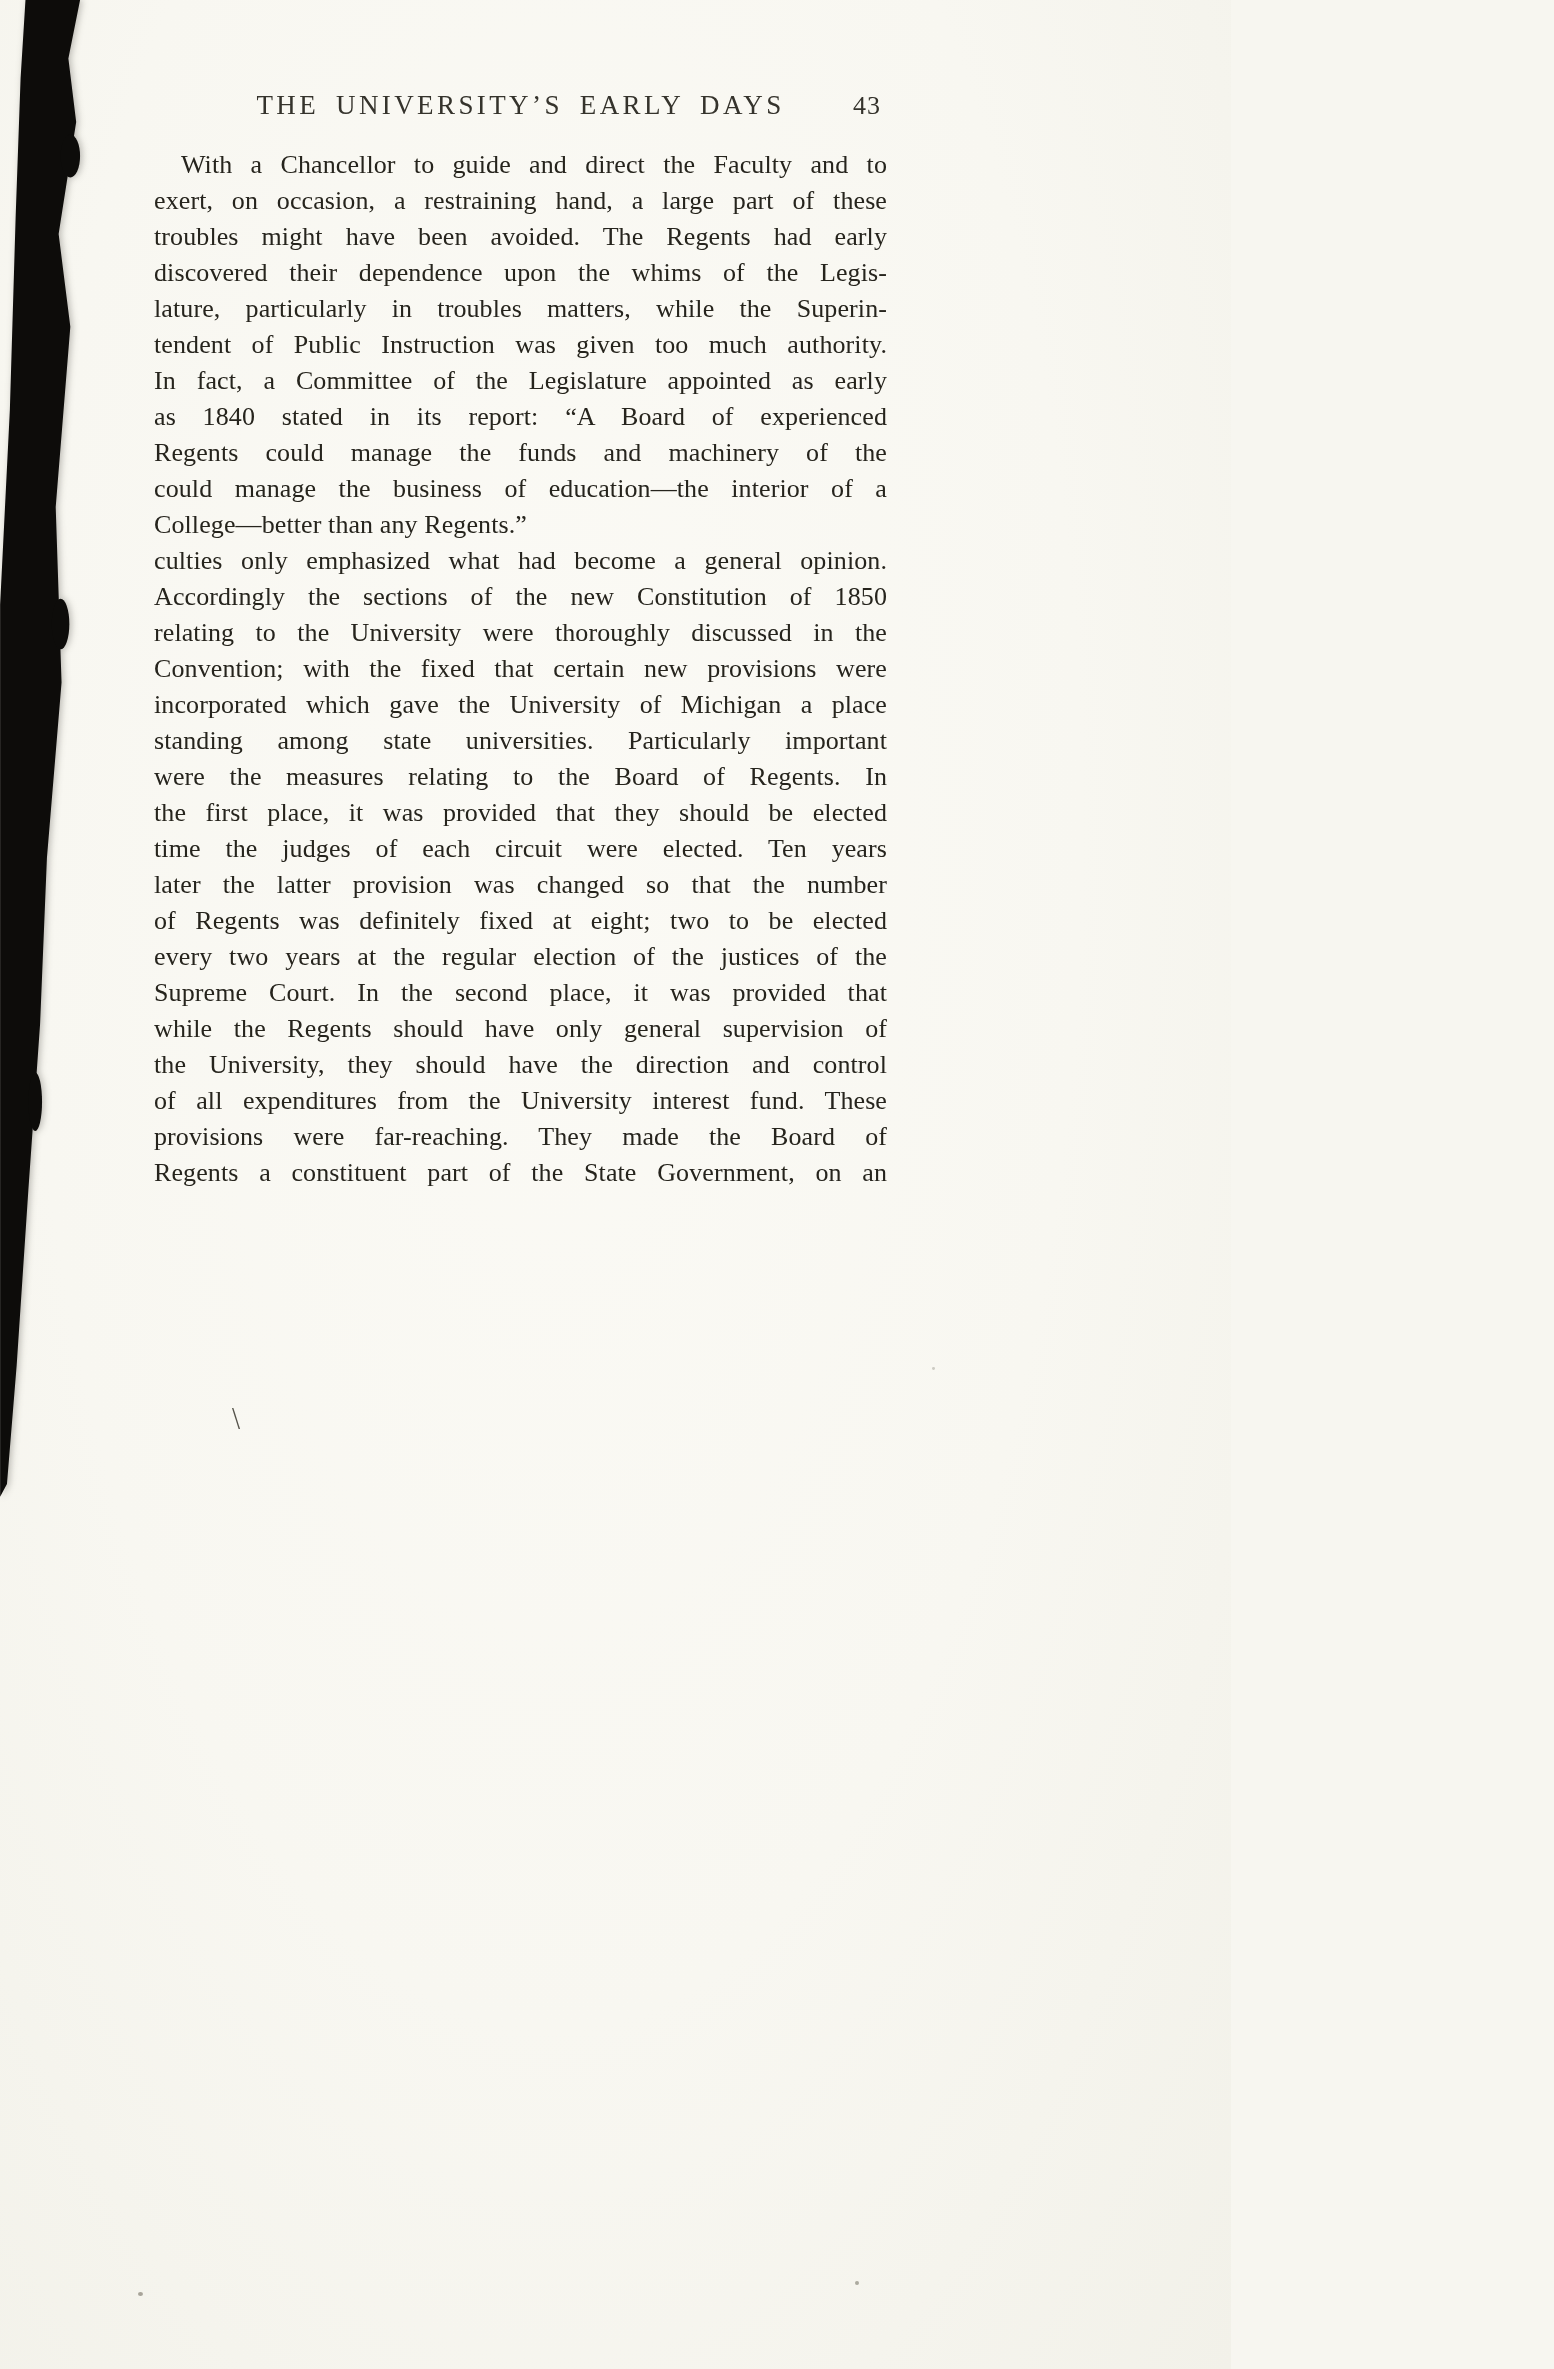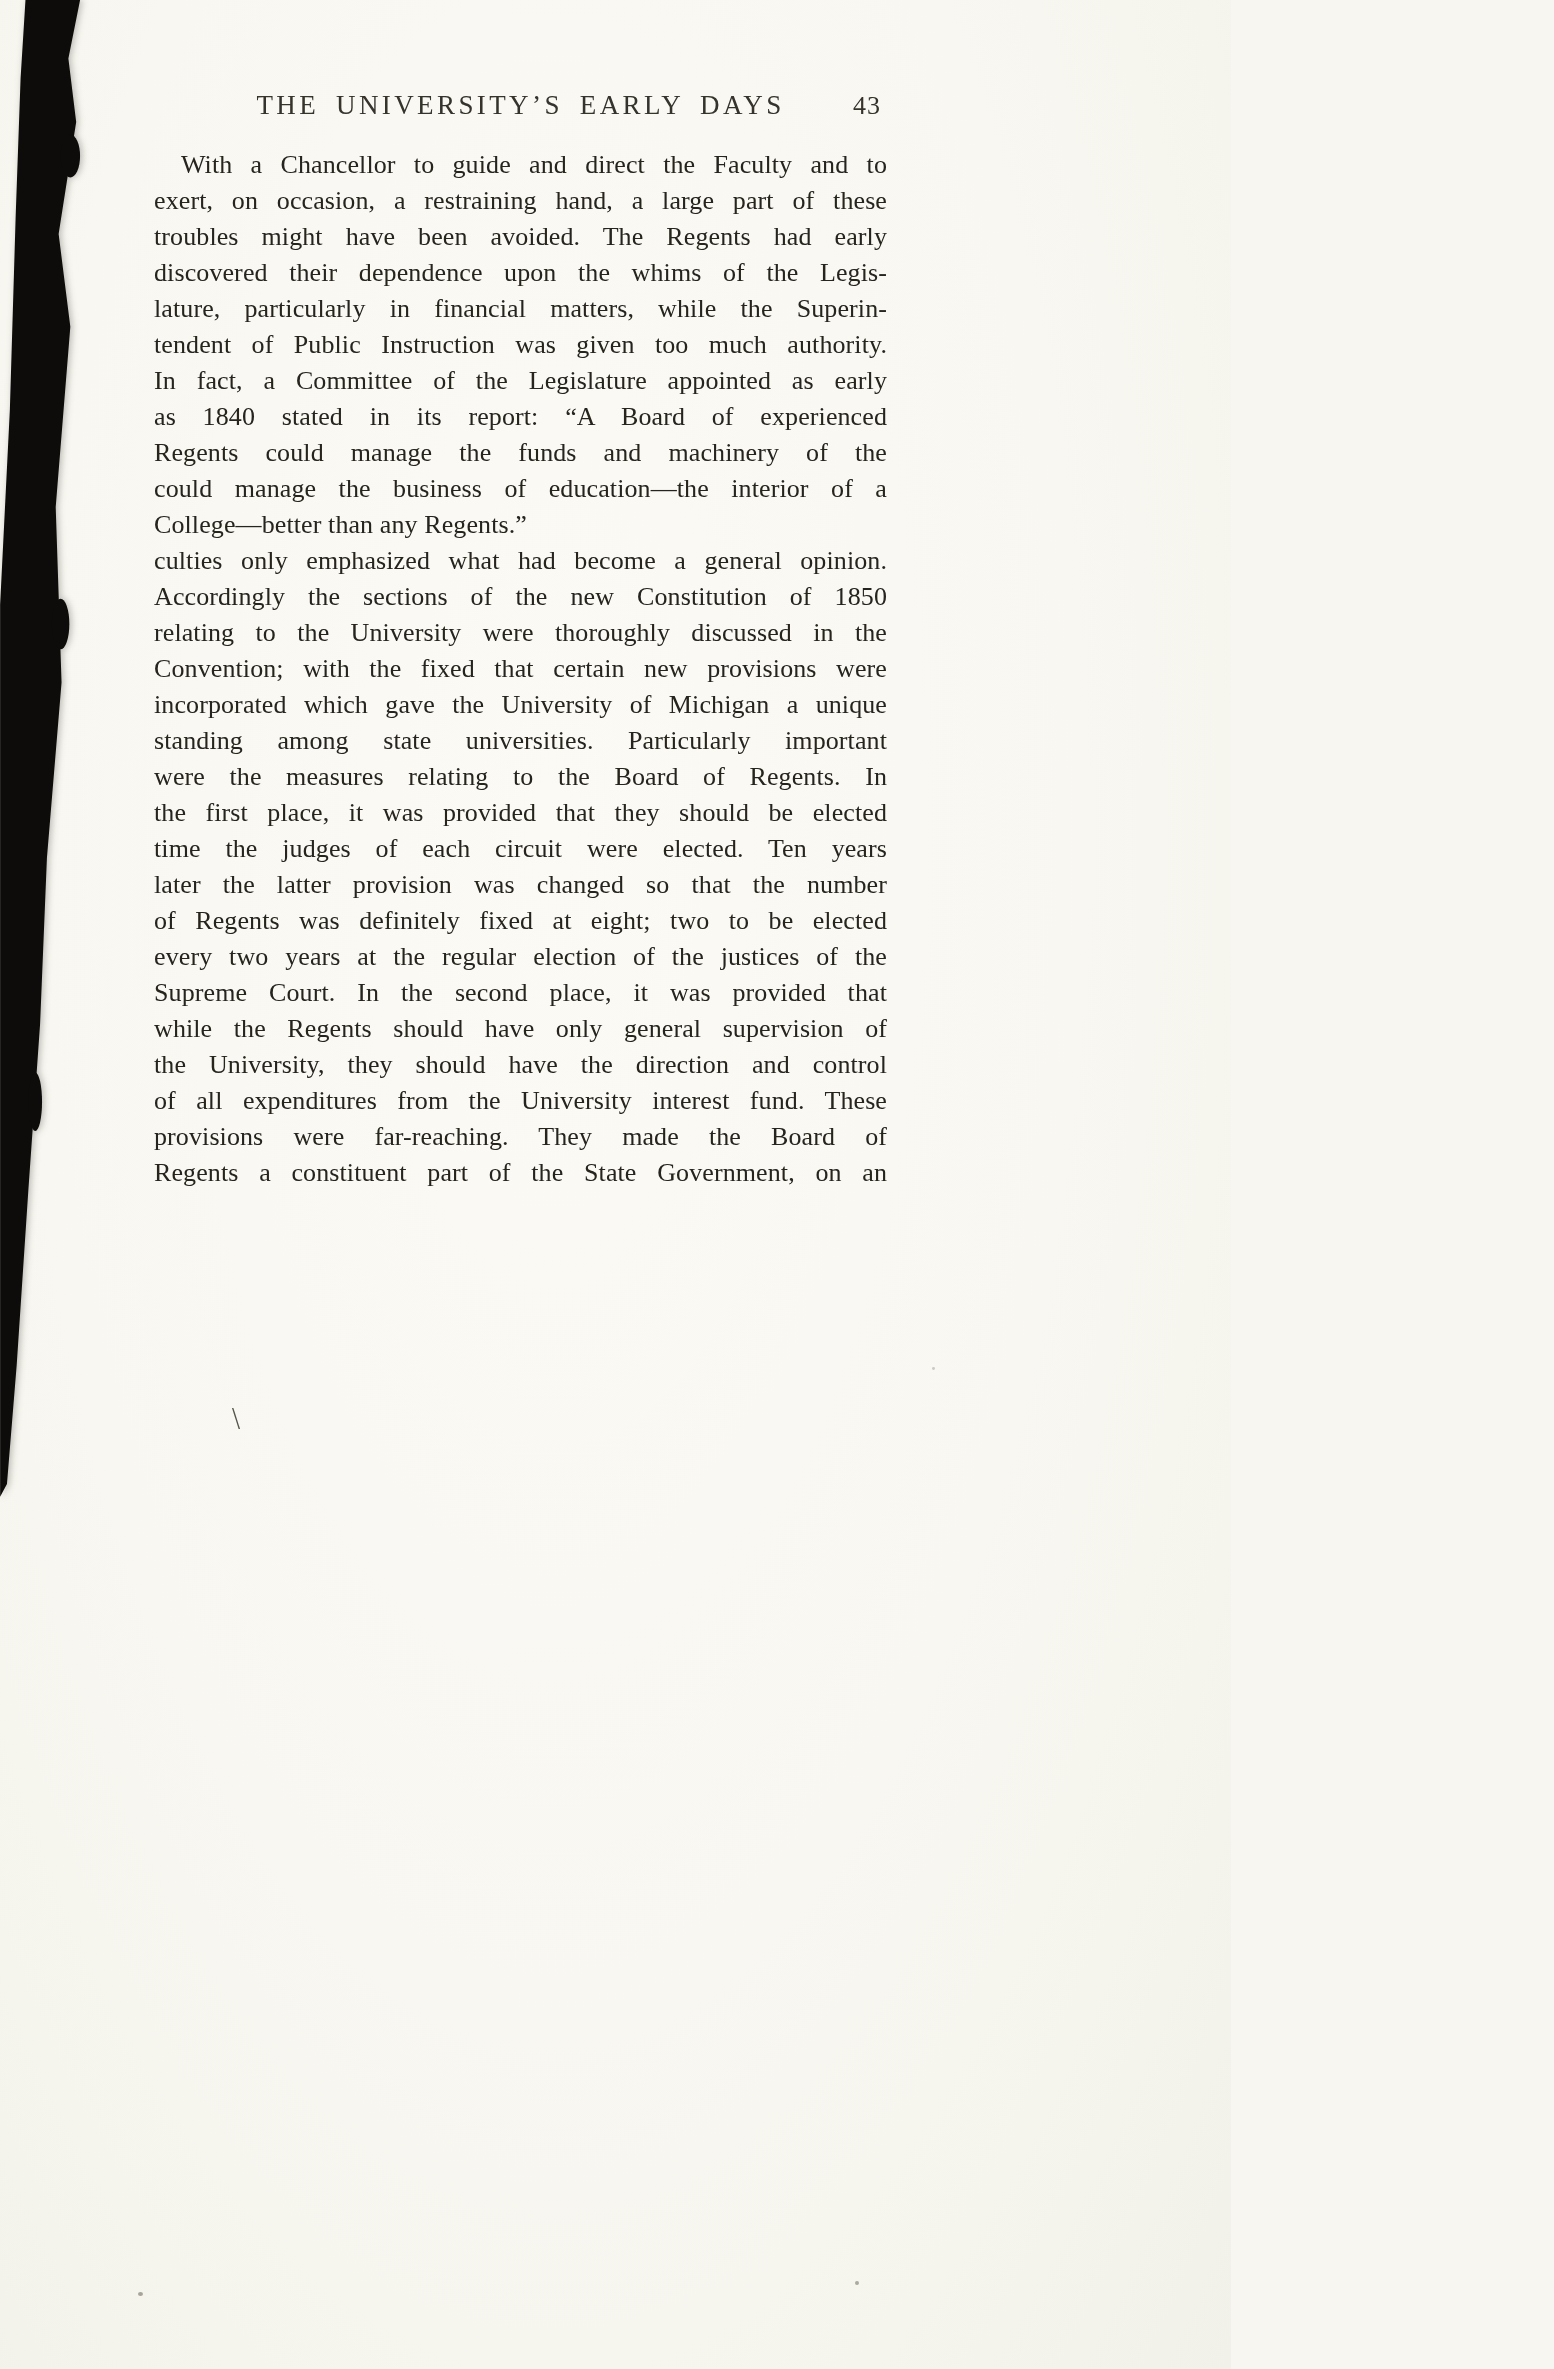--- a/index.html
+++ b/index.html
@@ -96,35 +96,35 @@
       <div class="page-num">43</div>
     </div>
 
     <div class="paragraphs">
 
       <div class="paragraph">
         <div class="line indent">With a Chancellor to guide and direct the Faculty and to</div>
         <div class="line">exert, on occasion, a restraining hand, a large part of these</div>
         <div class="line">troubles might have been avoided. The Regents had early</div>
         <div class="line">discovered their dependence upon the whims of the Legis-</div>
-        <div class="line">lature, particularly in financial matters, while the Superin-</div>
+        <div class="line">lature, particularly in troubles matters, while the Superin-</div>
         <div class="line">tendent of Public Instruction was given too much authority.</div>
         <div class="line">In fact, a Committee of the Legislature appointed as early</div>
         <div class="line">as 1840 stated in its report: “A Board of experienced</div>
         <div class="line">Regents could manage the funds and machinery of the</div>
         <div class="line">could manage the business of education—the interior of a</div>
         <div class="line para-end">College—better than any Regents.”</div>
       </div>
 
       <div class="paragraph">
         <div class="line">culties only emphasized what had become a general opinion.</div>
         <div class="line">Accordingly the sections of the new Constitution of 1850</div>
         <div class="line">relating to the University were thoroughly discussed in the</div>
         <div class="line">Convention; with the fixed that certain new provisions were</div>
-        <div class="line">incorporated which gave the University of Michigan a unique</div>
+        <div class="line">incorporated which gave the University of Michigan a place</div>
         <div class="line">standing among state universities. Particularly important</div>
         <div class="line">were the measures relating to the Board of Regents. In</div>
         <div class="line">the first place, it was provided that they should be elected</div>
         <div class="line">time the judges of each circuit were elected. Ten years</div>
         <div class="line">later the latter provision was changed so that the number</div>
         <div class="line">of Regents was definitely fixed at eight; two to be elected</div>
         <div class="line">every two years at the regular election of the justices of the</div>
         <div class="line">Supreme Court. In the second place, it was provided that</div>
         <div class="line">while the Regents should have only general supervision of</div>
         <div class="line">the University, they should have the direction and control</div>

